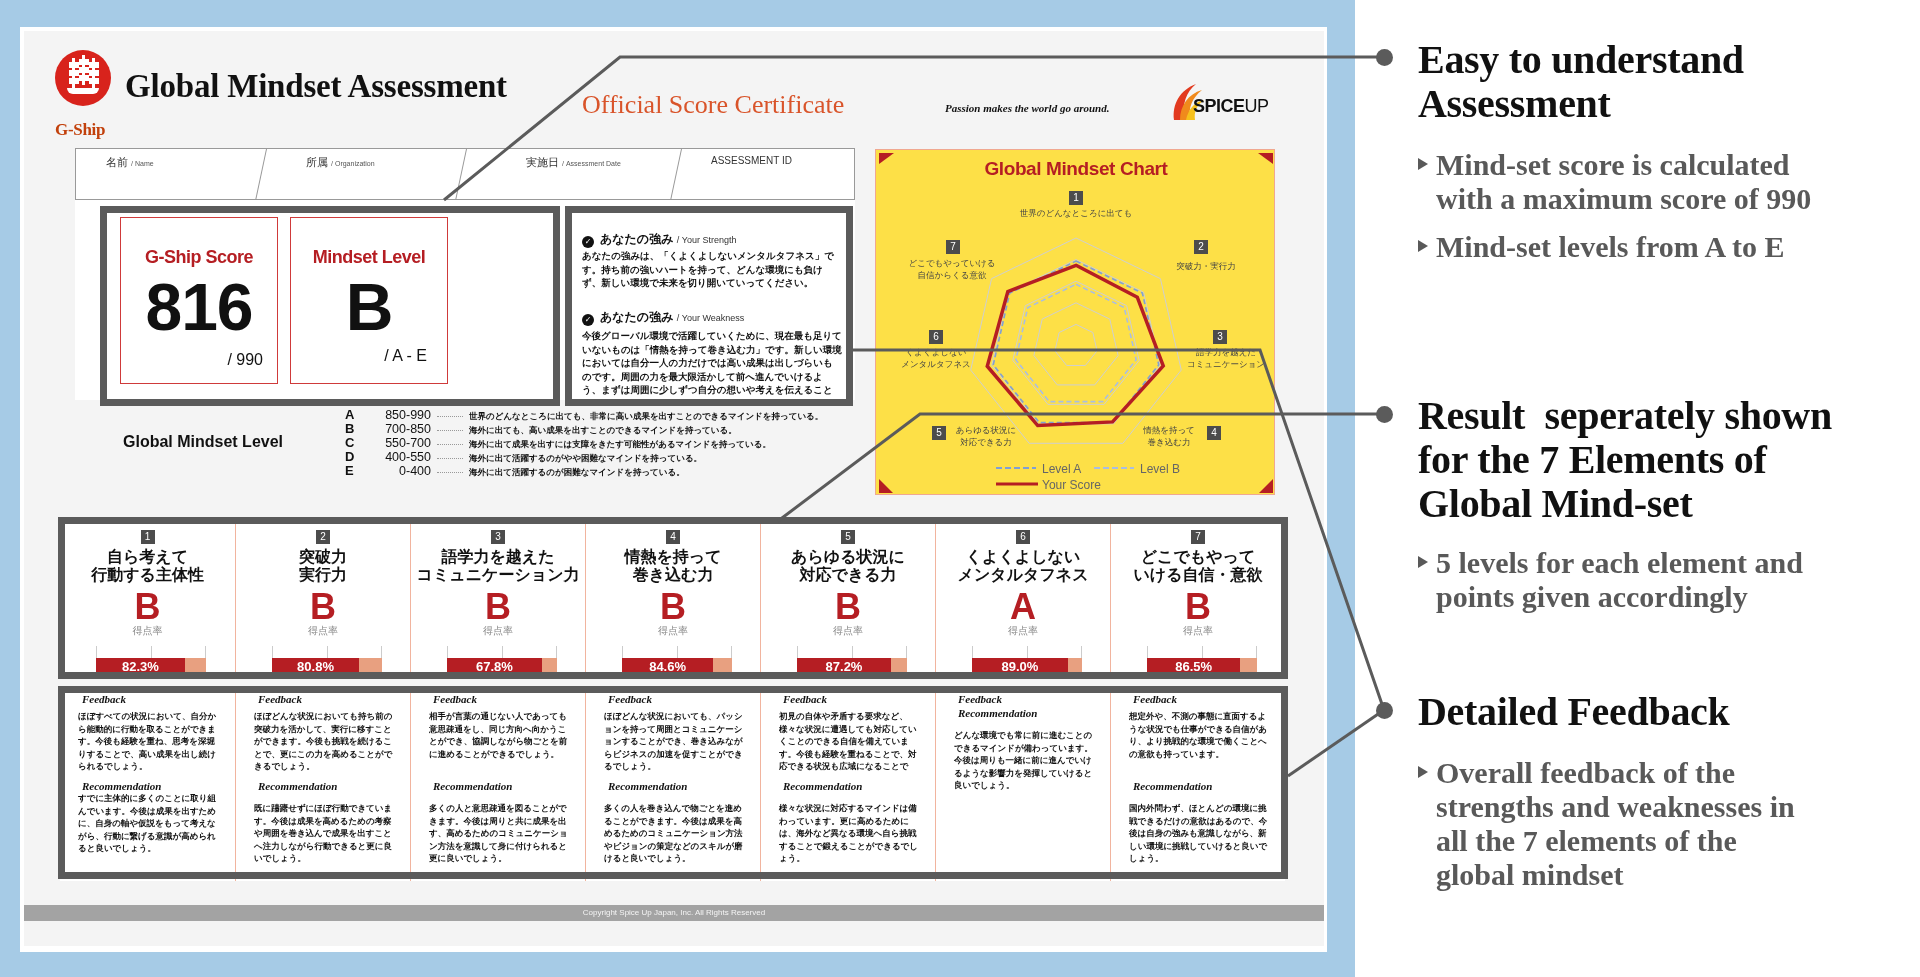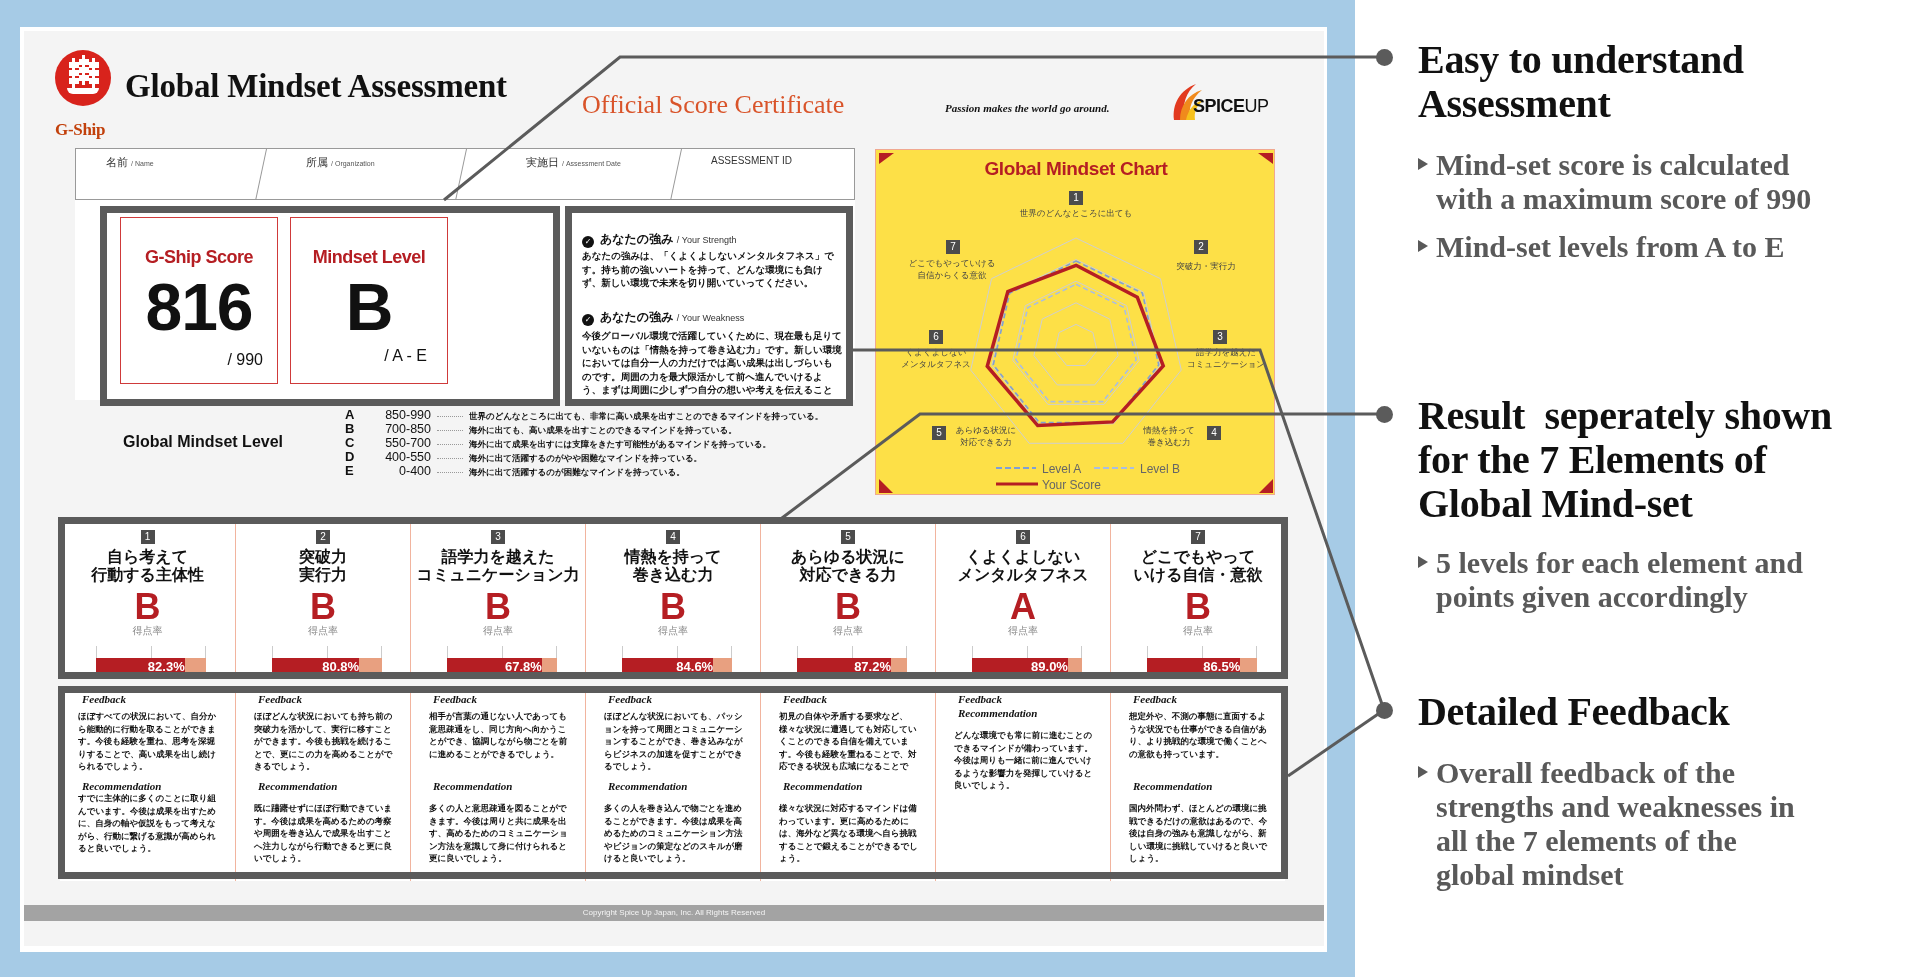--- a/index.html
+++ b/index.html
@@ -61,21 +61,21 @@
   .legend { position: absolute; font-size: 12px; color: #666; white-space: nowrap; }
 
   
   .elements { position: absolute; left: 60px; top: 521px; width: 1225px; height: 152px; background: #fff; }
   .card { position: absolute; top: 0; height: 152px; text-align: center; border-left: 1px solid #f1b49e; }
   .card .num { display: inline-block; width: 14px; height: 14px; background: #4c4c4c; color: #fff; font-size: 10px; line-height: 14px; margin-top: 9px; }
   .card .name { font-weight: bold; font-size: 16px; line-height: 18px; color: #111; margin-top: 4px; white-space: nowrap; }
   .card .grade { font-weight: bold; font-size: 36px; line-height: 36px; color: #b51e23; margin-top: 5px; }
   .card .rate-lab { font-size: 10px; color: #888; line-height: 12px; }
   .card .bar { position: absolute; left: 36px; top: 137px; height: 15px; width: 110px; background: #e8a080; }
-  .card .bar .fill { height: 15px; background: #b51e23; color: #fff; font-weight: bold; font-size: 13px; line-height: 17px; text-align: right; overflow: hidden; }
+  .card .bar .fill { height: 15px; background: #b51e23; color: #fff; font-weight: bold; font-size: 13px; line-height: 17px; text-align: center; overflow: hidden; }
   .card .bar-ticks { position: absolute; left: 36px; top: 125px; width: 110px; height: 12px; border-left: 1px solid #ccc; border-right: 1px solid #ccc; }
   .card .bar-ticks::after { content: ""; position: absolute; left: 50%; top: 0; height: 12px; width: 1px; background: #ccc; }
 
   
   .feedback { position: absolute; left: 60px; top: 691px; width: 1225px; height: 190px; background: #fff; }
   .fb { position: absolute; top: 0; height: 190px; border-left: 1px solid #f1b49e; }
   .fb .hd { font-family: "Liberation Serif", serif; font-style: italic; font-weight: bold; font-size: 11px; color: #111; margin-left: 22px; }
   .fb .tx { font-size: 8.5px; line-height: 12.5px; font-weight: bold; color: #111; margin-left: 18px; width: 140px; }
 
   

